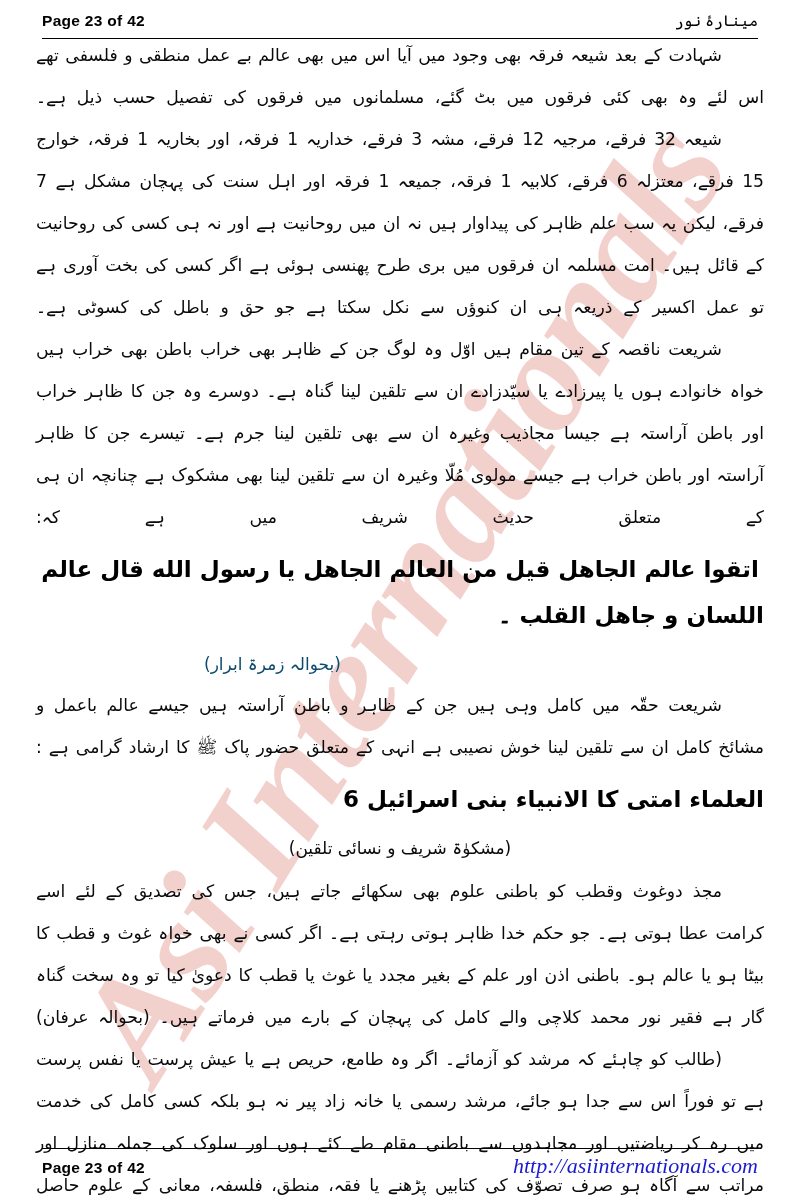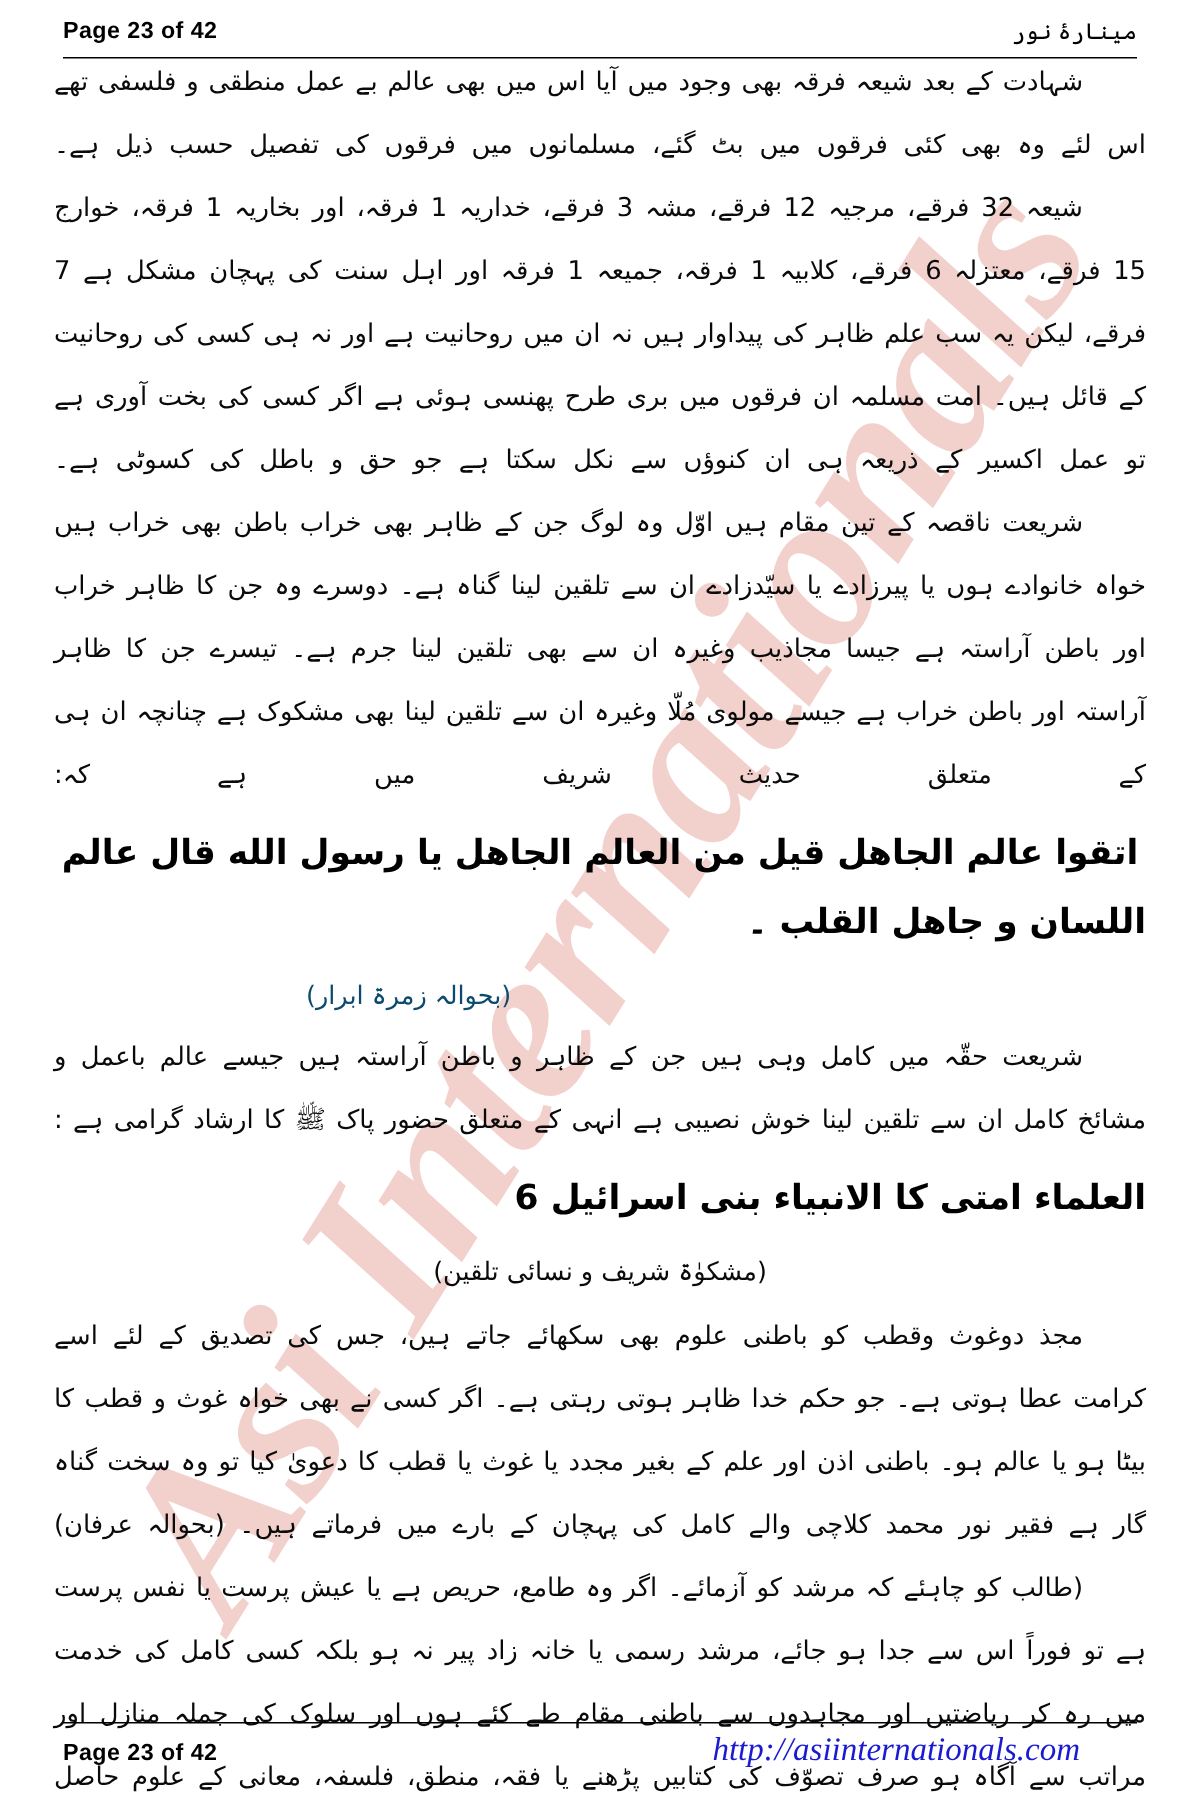--- a/index.html
+++ b/index.html
@@ -100,21 +100,20 @@
   .footer-page {
     font-family: "Liberation Sans", sans-serif;
     font-size: 15.5px;
     font-weight: 700;
     color: #000000;
     letter-spacing: 0.3px;
     white-space: nowrap;
   }
   .footer-url {
     margin-left: auto;
-    margin-right: 38px;
     font-family: "Liberation Serif", serif;
     font-style: italic;
     font-size: 22px;
     color: #1a1ad0;
     white-space: nowrap;
   }
 
   
   .body {
     position: absolute;

